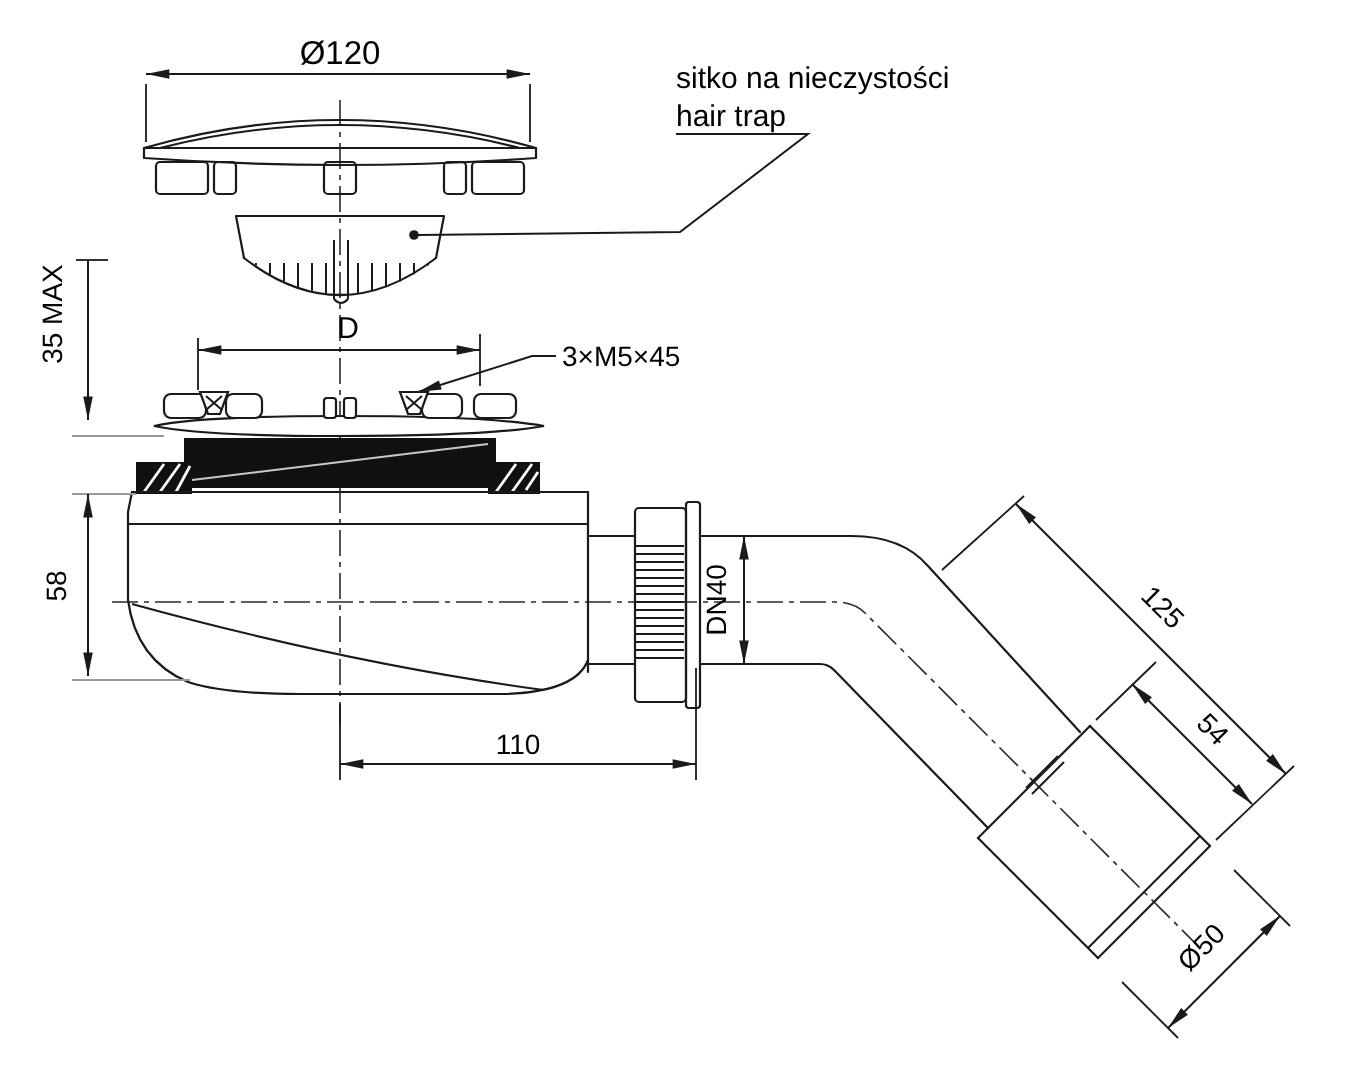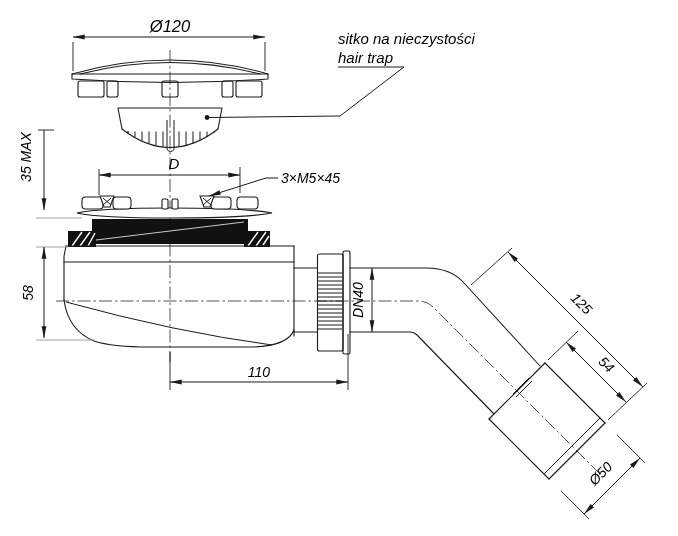--- a/index.html
+++ b/index.html
@@ -1,19 +1,18 @@
 <!DOCTYPE html>
 <html><head>
 <meta charset="utf-8">
 <style>
   html,body{margin:0;padding:0;background:#ffffff;}
   .sheet{
     width:678px;height:536px;background:#ffffff;position:relative;overflow:hidden;
     font-family:"Liberation Sans", sans-serif;
-    font-style:italic;
   }
   svg{display:block;}
   .ln{stroke:#1a1a1a;stroke-width:1.1;fill:none;stroke-linecap:round;stroke-linejoin:round;}
   .lnthin{stroke:#1a1a1a;stroke-width:1;fill:none;}
   .dim{stroke:#1a1a1a;stroke-width:1;fill:none;}
   .ext{stroke:#1a1a1a;stroke-width:0.9;fill:none;}
   .extgray{stroke:#9a9a9a;stroke-width:0.9;fill:none;}
   .cl{stroke:#2a2a2a;stroke-width:0.8;fill:none;stroke-dasharray:13 3 2.5 3;}
   .blk{fill:#111111;stroke:none;}
   .hatch{stroke:#ffffff;stroke-width:1.4;fill:none;}

